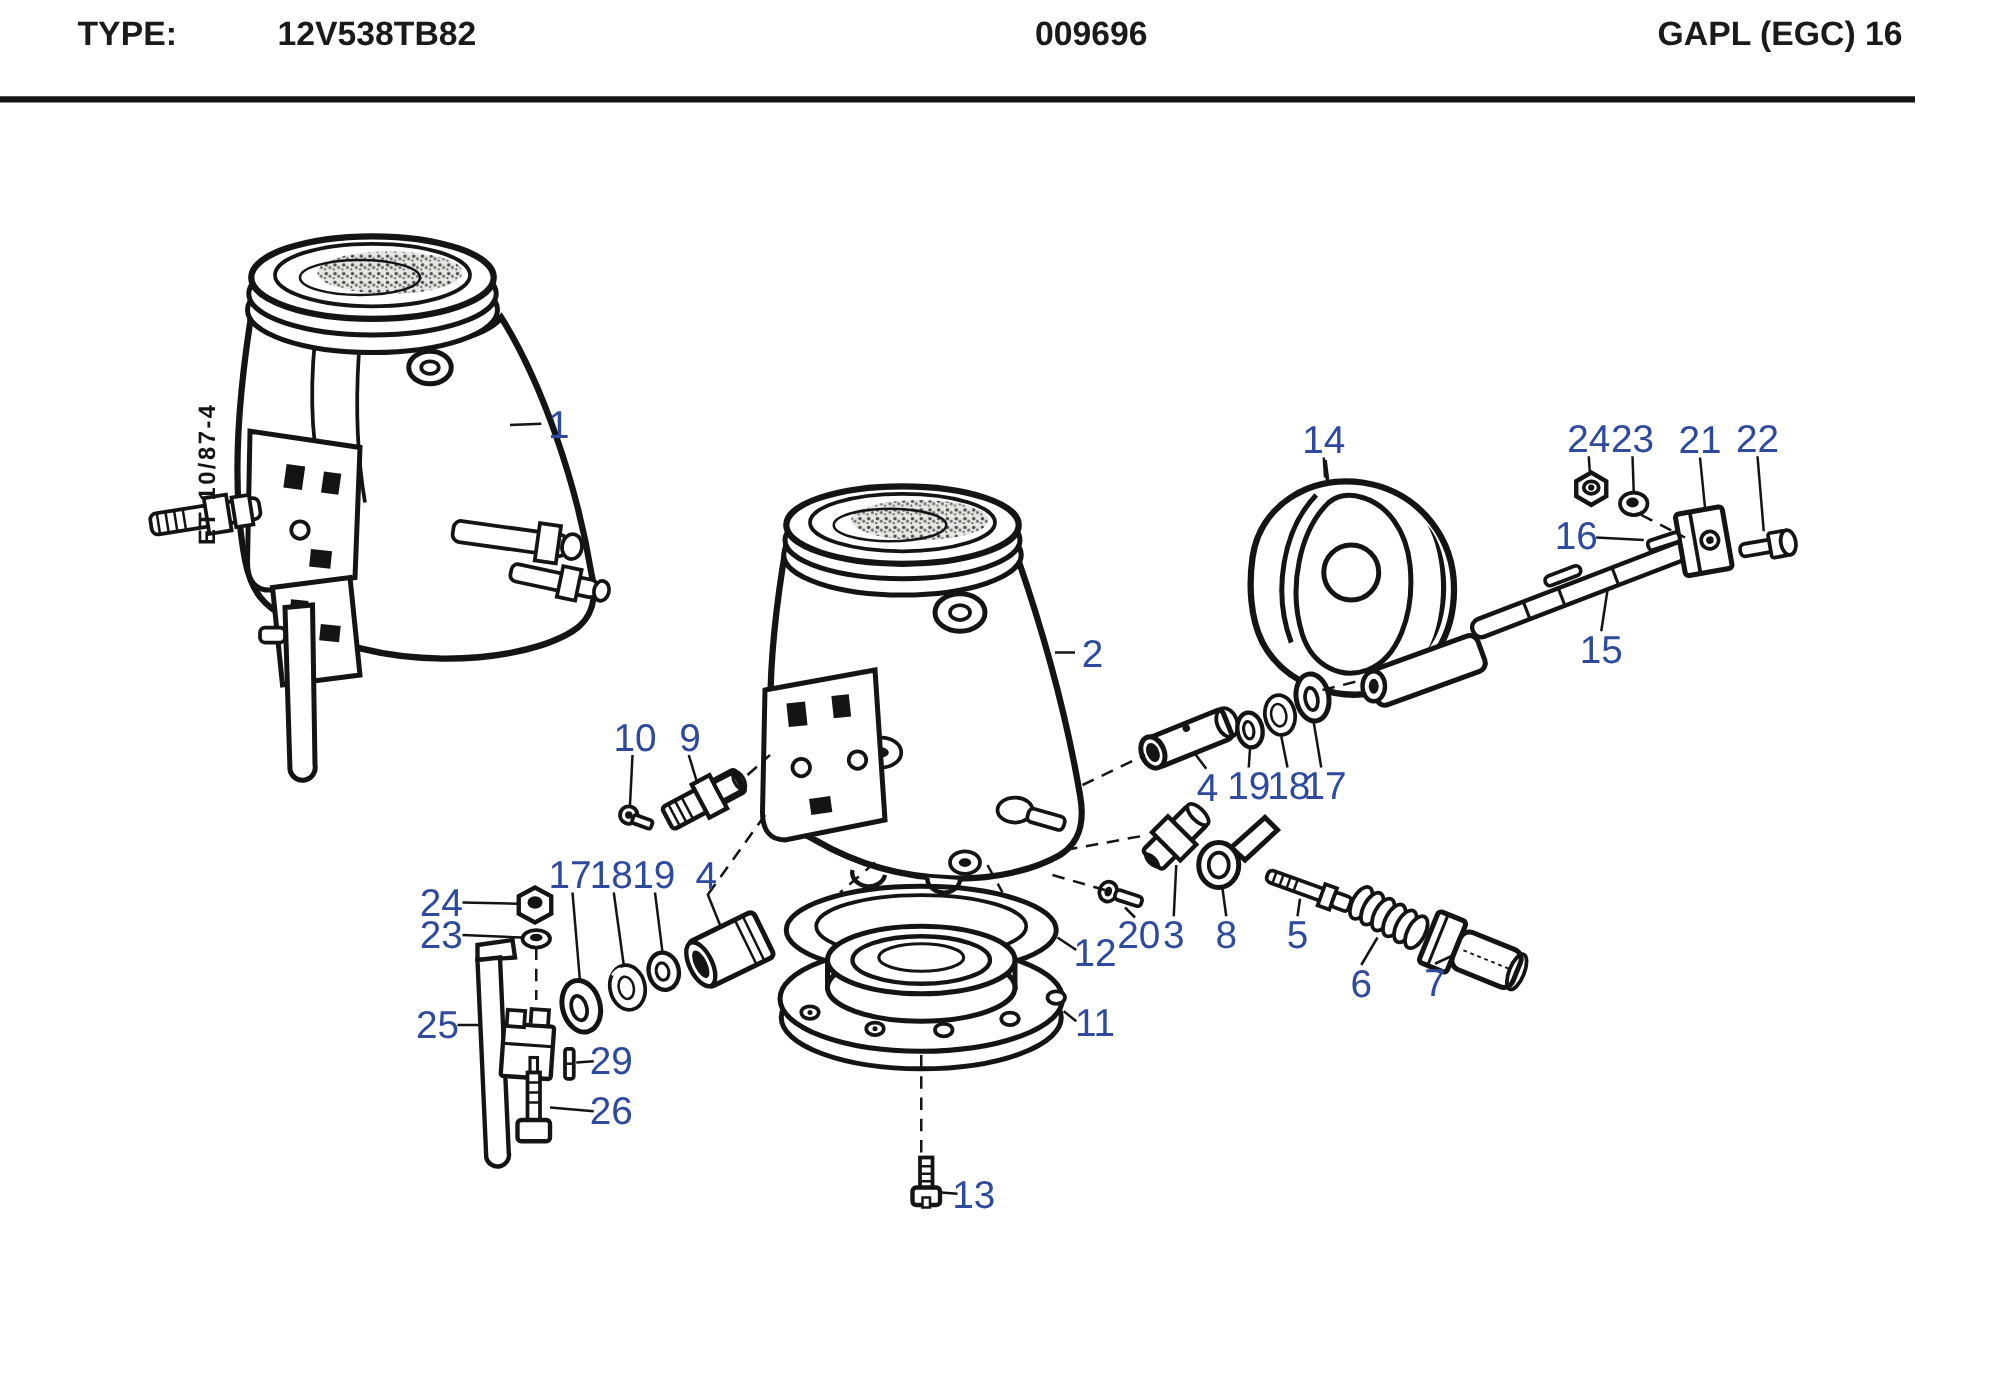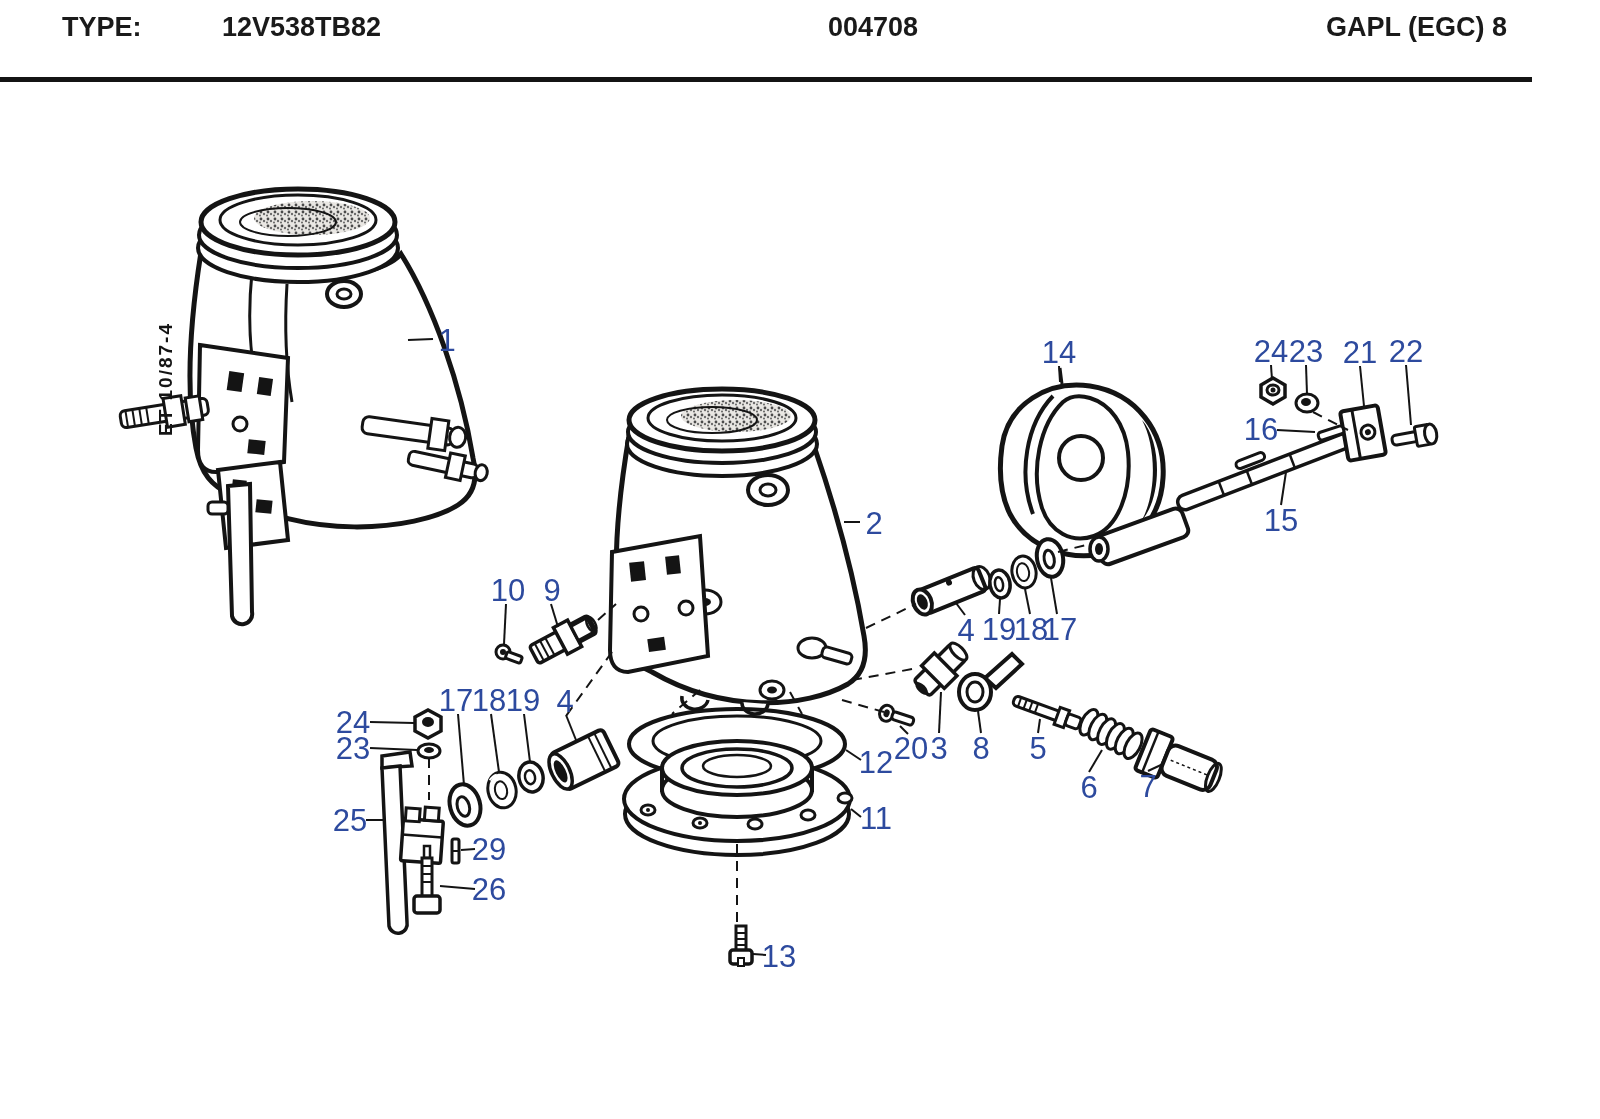--- a/index.html
+++ b/index.html
@@ -19,22 +19,22 @@
   .wfill{fill:#ffffff;}
 </style>
 </head>
 <body>
 
 <div class="page">
 
   <div class="hdr hdr-left">
     <div><span class="lbl">TYPE:</span><span>12V538TB82</span></div>
   </div>
-  <div class="hdr hdr-center">004708</div>
-  <div class="hdr hdr-right">GAPL (EGC)  8</div>
+  <div class="hdr hdr-center">009696</div>
+  <div class="hdr hdr-right">GAPL (EGC)  16</div>
   <div class="rule"></div>
 
   <svg width="1600" height="1119" viewBox="0 0 1600 1119">
     <defs>
       <pattern id="stip" width="7" height="7" patternUnits="userSpaceOnUse">
         <rect width="7" height="7" fill="#fbfaf7"></rect>
         <circle cx="2" cy="2" r="1.2" fill="#6b6b6b"></circle>
         <circle cx="5.5" cy="5.5" r="1" fill="#979797"></circle>
       </pattern>
       <pattern id="stipDense" width="7" height="7" patternUnits="userSpaceOnUse">

